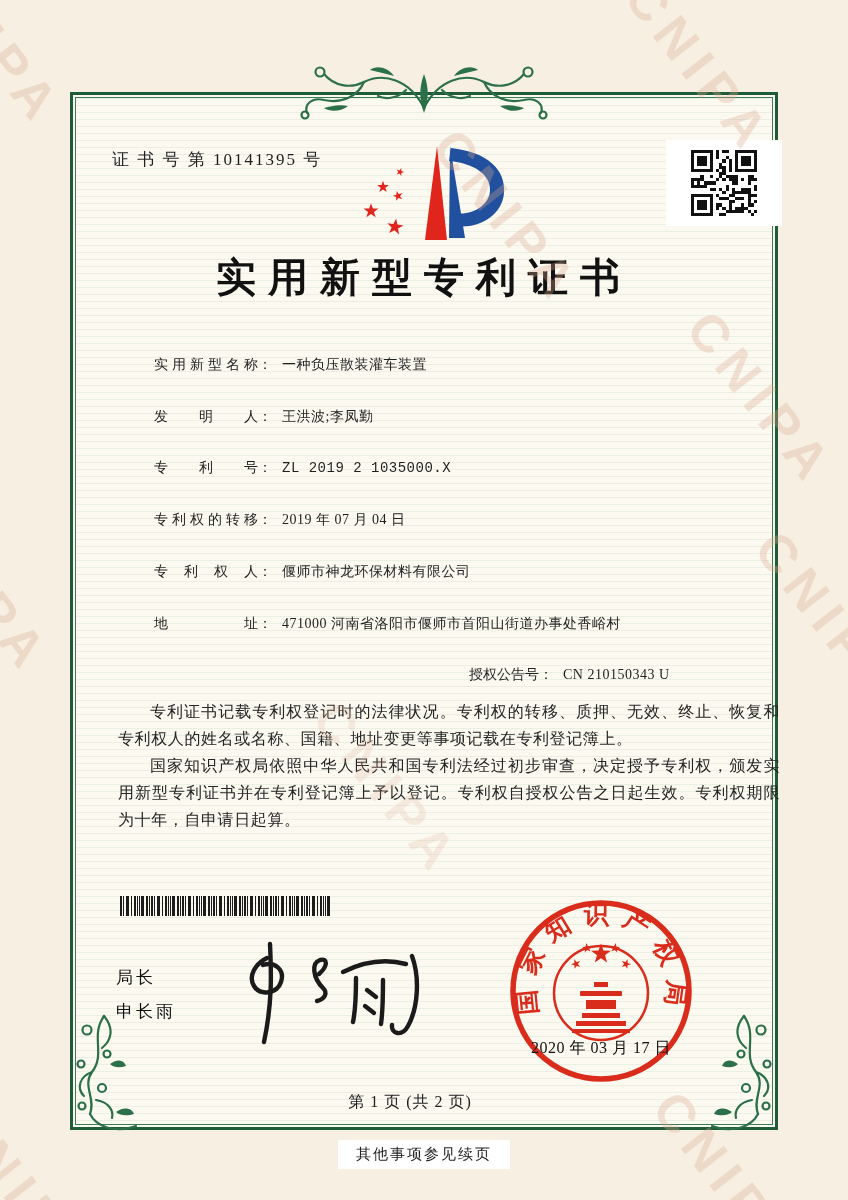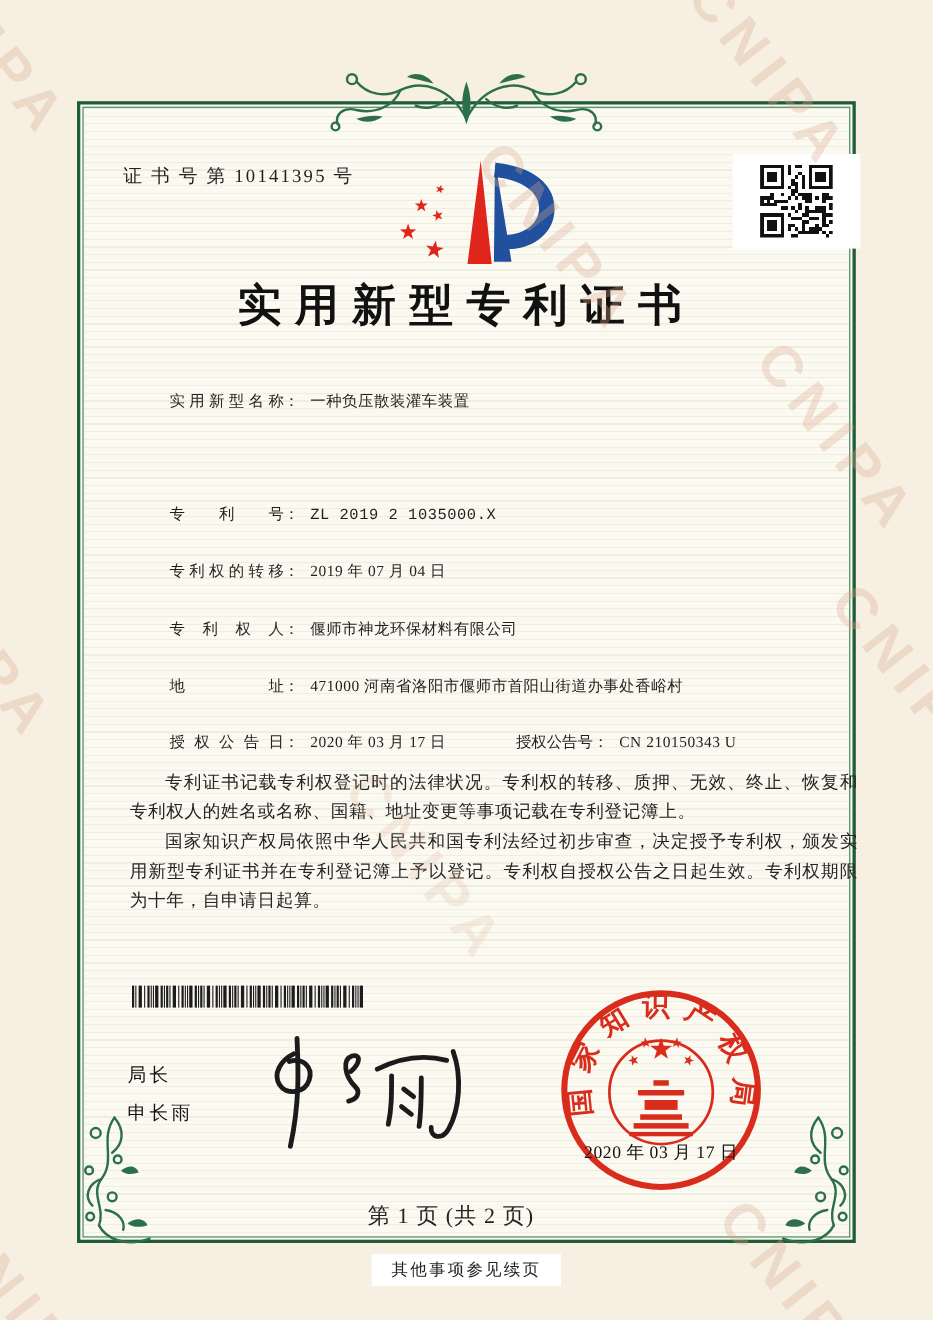--- a/index.html
+++ b/index.html
@@ -86,21 +86,21 @@
 
   #seal { position:absolute; left:506px; top:896px; z-index:5; }
   #seal-date {
     position:absolute; left:515px; top:1038px; width:172px; z-index:6;
     text-align:center; font-size:16px; color:#111; letter-spacing:0.5px; white-space:nowrap;
   }
 
   
   #page-info {
     position:absolute; left:70px; top:1092px; width:680px; z-index:5;
-    text-align:center; font-size:20px; color:#222; letter-spacing:1px;
+    text-align:center; font-size:16px; color:#222; letter-spacing:1px;
   }
   #bottom-note { position:absolute; left:0; top:1140px; width:848px; text-align:center; z-index:5; }
   #bottom-note span {
     display:inline-block; background:#ffffff; padding:5px 18px;
     font-size:15px; color:#222; letter-spacing:2px;
   }
 
   svg text { user-select:none; }
 </style>
 </head>
@@ -397,36 +397,36 @@
           <rect x="19" y="20" width="1" height="1"></rect>
         </g>
       </svg>
   </div>
 
   <div id="title">实用新型专利证书</div>
 
   <div class="field-row" style="top:356px;">
     <span class="f-label">实用新型名称</span><span class="f-colon">：</span><span class="f-value">一种负压散装灌车装置</span>
   </div>
+  <div class="field-row" style="top:408px;">
+    <span class="f-label">发明人</span><span class="f-colon">：</span><span class="f-value">王洪波;李凤勤</span>
+  </div>
   <div class="field-row" style="top:459px;font-family:Liberation Mono, monospace;">
     <span class="f-label">专利号</span><span class="f-colon">：</span><span class="f-value">ZL 2019 2 1035000.X</span>
   </div>
   <div class="field-row" style="top:511px;">
     <span class="f-label">专利权的转移</span><span class="f-colon">：</span><span class="f-value">2019 年 07 月 04 日</span>
   </div>
   <div class="field-row" style="top:563px;">
     <span class="f-label">专利权人</span><span class="f-colon">：</span><span class="f-value">偃师市神龙环保材料有限公司</span>
   </div>
   <div class="field-row" style="top:615px;">
     <span class="f-label">地址</span><span class="f-colon">：</span><span class="f-value">471000 河南省洛阳市偃师市首阳山街道办事处香峪村</span>
   </div>
   <div class="field-row" style="top:666px; width:662px;">
-    <span>
-      <span class="f-label">授权公告日</span><span class="f-colon">：</span><span class="f-value">2020 年 03 月 17 日</span>
-    </span>
     <span class="g2">
       <span>授权公告号</span><span class="f-colon">：</span><span class="f-value">CN 210150343 U</span>
     </span>
   </div>
 
   <div id="paras">
     <p>专利证书记载专利权登记时的法律状况。专利权的转移、质押、无效、终止、恢复和专利权人的姓名或名称、国籍、地址变更等事项记载在专利登记簿上。</p>
     <p>国家知识产权局依照中华人民共和国专利法经过初步审查，决定授予专利权，颁发实用新型专利证书并在专利登记簿上予以登记。专利权自授权公告之日起生效。专利权期限为十年，自申请日起算。</p>
   </div>
 

